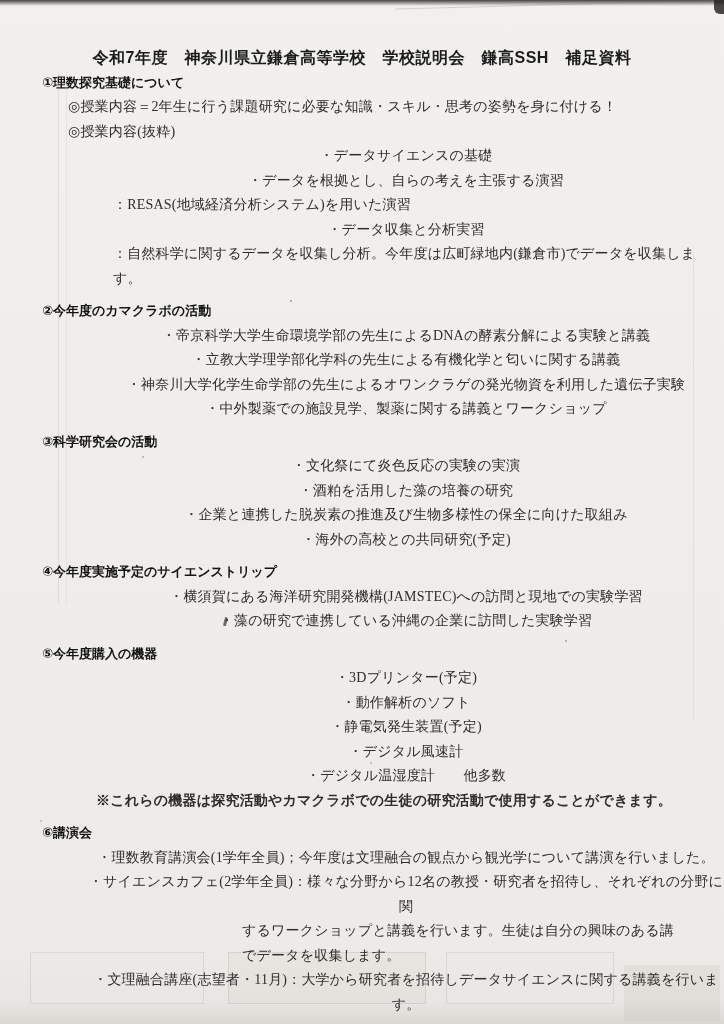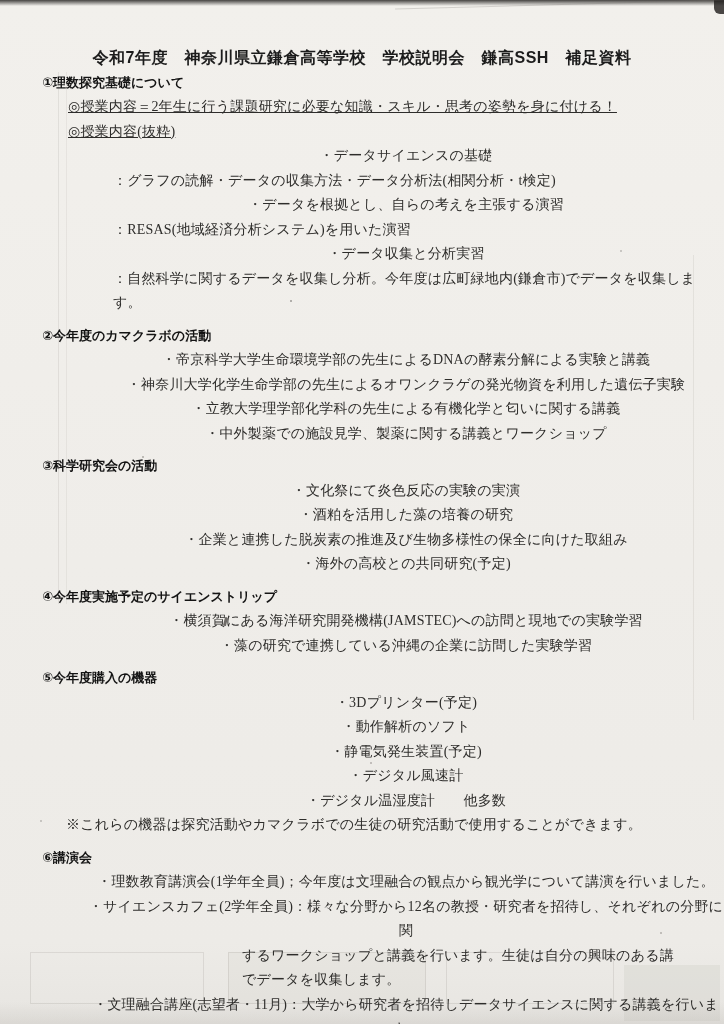--- a/index.html
+++ b/index.html
@@ -82,25 +82,25 @@
   .h {
     font-family: "Liberation Sans", "DejaVu Sans", sans-serif;
     font-weight: bold;
     font-size: 13px;
     color: #141414;
     padding-left: 42px;
     margin-top: 8px !important;
   }
   .h.first { margin-top: 0 !important; }
   .ln { font-size: 14px; letter-spacing: 0.2px; color: #2e2d2b; }
-  .i1 { padding-left: 68px; text-decoration: underline; }
+  .i1 { padding-left: 68px; }
   .i2 { padding-left: 88px; text-align: center; }
   .i3 { padding-left: 113px; }
   .i4 { padding-left: 242px; }
-  .n1 { padding-left: 66px; }
+  .n1 { padding-left: 96px; font-weight: bold; }
   .n2 { padding-left: 113px; }
 </style>
 </head>
 <body>
 
 <div class="page">
 
   <div class="edge-top"></div>
   <div class="edge-top-right"></div>
   <div class="crease"></div>
@@ -114,30 +114,29 @@
   <div class="pen-mark"></div>
   <div class="speckles"></div>
 
   <div class="content">
     <p class="title">令和7年度　神奈川県立鎌倉高等学校　学校説明会　鎌高SSH　補足資料</p>
 
     <p class="h first">①理数探究基礎について</p>
     <p class="ln i1">◎授業内容＝2年生に行う課題研究に必要な知識・スキル・思考の姿勢を身に付ける！</p>
     <p class="ln i1">◎授業内容(抜粋)</p>
     <p class="ln i2">・データサイエンスの基礎</p>
-    <p class="ln i3">：グラフの読解・データの収集方法・データ分析法(相関分析・t検定)</p>
     <p class="ln i2">・データを根拠とし、自らの考えを主張する演習</p>
     <p class="ln i3">：RESAS(地域経済分析システム)を用いた演習</p>
     <p class="ln i2">・データ収集と分析実習</p>
     <p class="ln i3">：自然科学に関するデータを収集し分析。今年度は広町緑地内(鎌倉市)でデータを収集します。</p>
 
     <p class="h">②今年度のカマクラボの活動</p>
     <p class="ln i2">・帝京科学大学生命環境学部の先生によるDNAの酵素分解による実験と講義</p>
+    <p class="ln i2">・立教大学理学部化学科の先生による有機化学と匂いに関する講義</p>
     <p class="ln i2">・神奈川大学化学生命学部の先生によるオワンクラゲの発光物資を利用した遺伝子実験</p>
-    <p class="ln i2">・立教大学理学部化学科の先生による有機化学と匂いに関する講義</p>
     <p class="ln i2">・中外製薬での施設見学、製薬に関する講義とワークショップ</p>
 
     <p class="h">③科学研究会の活動</p>
     <p class="ln i2">・文化祭にて炎色反応の実験の実演</p>
     <p class="ln i2">・酒粕を活用した藻の培養の研究</p>
     <p class="ln i2">・企業と連携した脱炭素の推進及び生物多様性の保全に向けた取組み</p>
     <p class="ln i2">・海外の高校との共同研究(予定)</p>
 
     <p class="h">④今年度実施予定のサイエンストリップ</p>
     <p class="ln i2">・横須賀にある海洋研究開発機構(JAMSTEC)への訪問と現地での実験学習</p>

